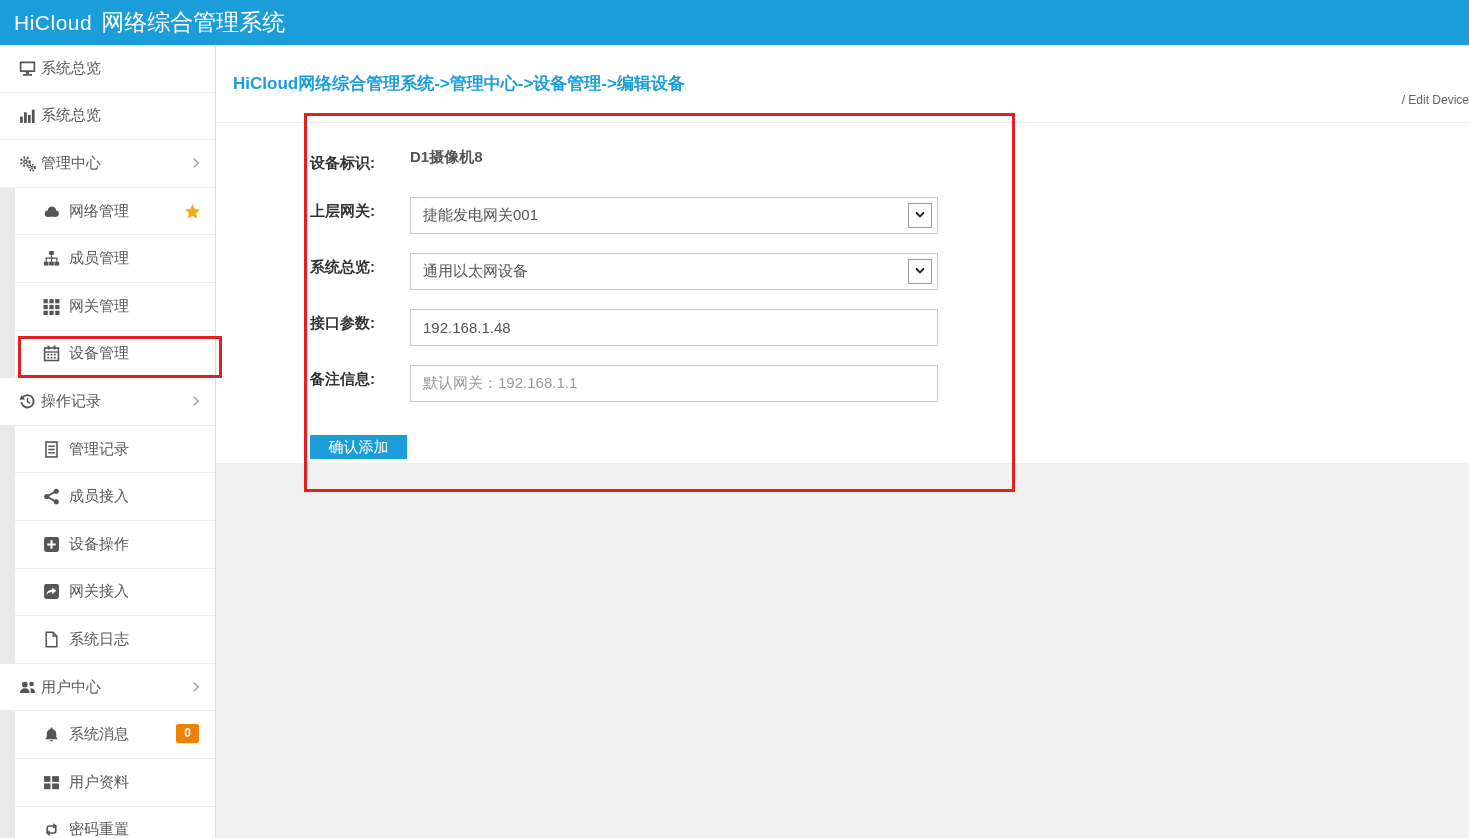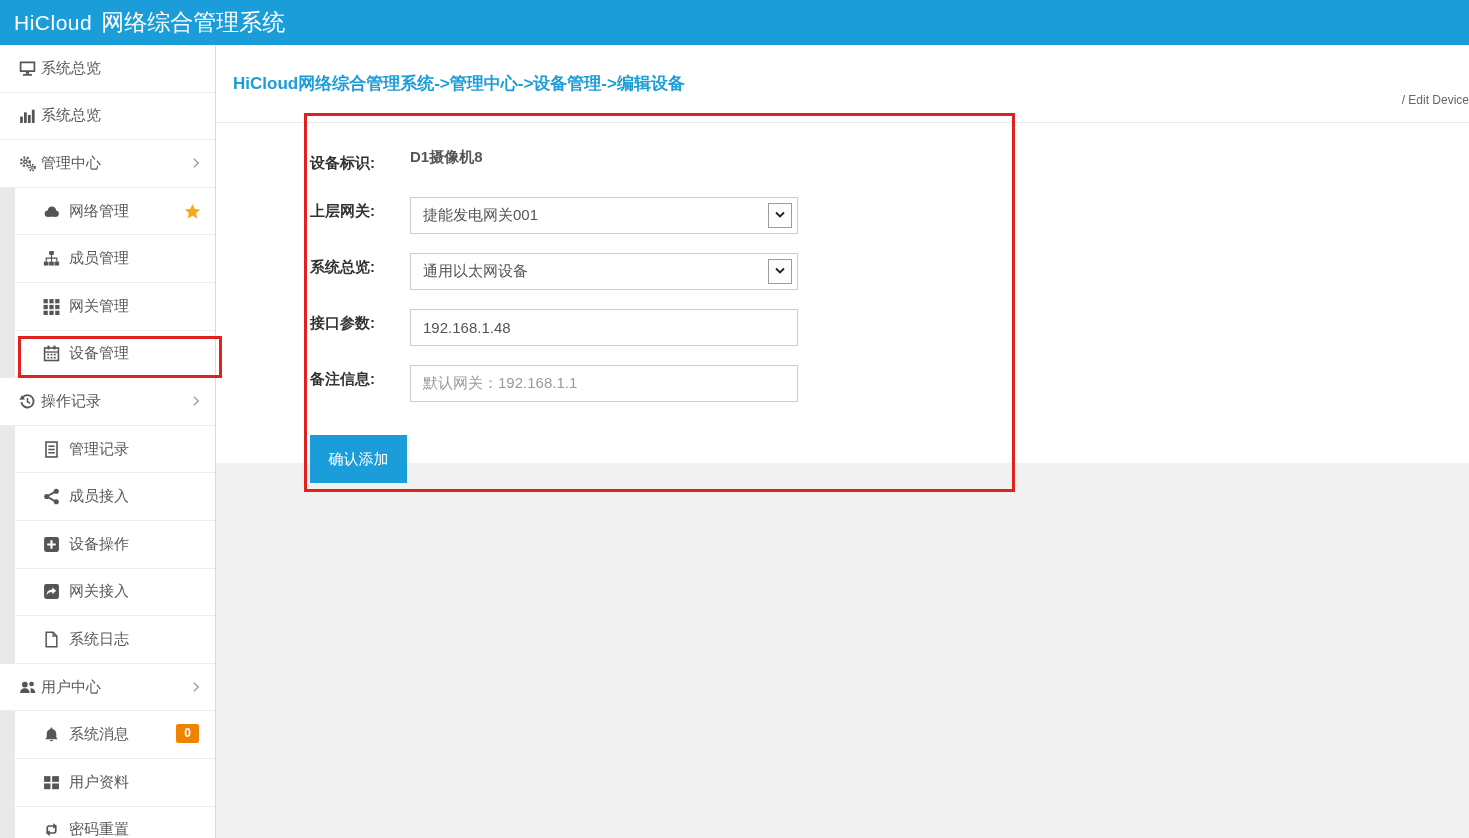--- a/index.html
+++ b/index.html
@@ -36,28 +36,28 @@
   .crumb-suffix { color:#666; font-size:12px; margin-left:7px; position:relative; top:0;margin-top:32px; }
   .content-white { height:340px; background:#fff; position:relative; }
 
   
   .form { position:absolute; left:94px; top:24px; }
   .frow { display:flex; align-items:center; height:37px; margin-bottom:19px; }
   .frow.static { height:30px; margin-bottom:16px; align-items:flex-start; }
   .frow.static .flabel { padding-top:7px; }
   .flabel { width:100px; font-size:15px; font-weight:bold; color:#333; }
   .fvalue { font-size:15px; color:#555; padding-top:1px;font-weight:bold; }
-  .ctrl { width:388px; height:37px; border:1px solid #cccccc; background:#fff;
+  .ctrl { width:528px; height:37px; border:1px solid #cccccc; background:#fff;
     font-size:15px; color:#555; padding:0 12px; position:relative; display:flex; align-items:center;margin-top:7px; }
   .selectbox { cursor:pointer; }
   .arrowbox { position:absolute; right:5px; top:5px; width:24px; height:25px;
     border:1px solid #9d9d9d; background:#fcfcfc; display:flex; align-items:center; justify-content:center; }
   input.ctrl { display:block; line-height:35px; outline:none; }
   input.muted { color:#9a9a9a; }
-  .submit-btn { margin-top:18px; width:97px; height:48px; background:#1b9dd9; color:#fff;
+  .submit-btn { margin-top:18px; width:97px; height:24px; background:#1b9dd9; color:#fff;
     border:none; font-size:15px; cursor:pointer; font-family:inherit; }
 
   
   .anno { position:absolute; border:3px solid #e12020; pointer-events:none; z-index:50; }
   .anno-sidebar { left:18px; top:336px; width:204px; height:42px; }
   .anno-form { left:304px; top:113px; width:711px; height:379px; }
 
   svg { display:block; }
 </style>
 </head>

